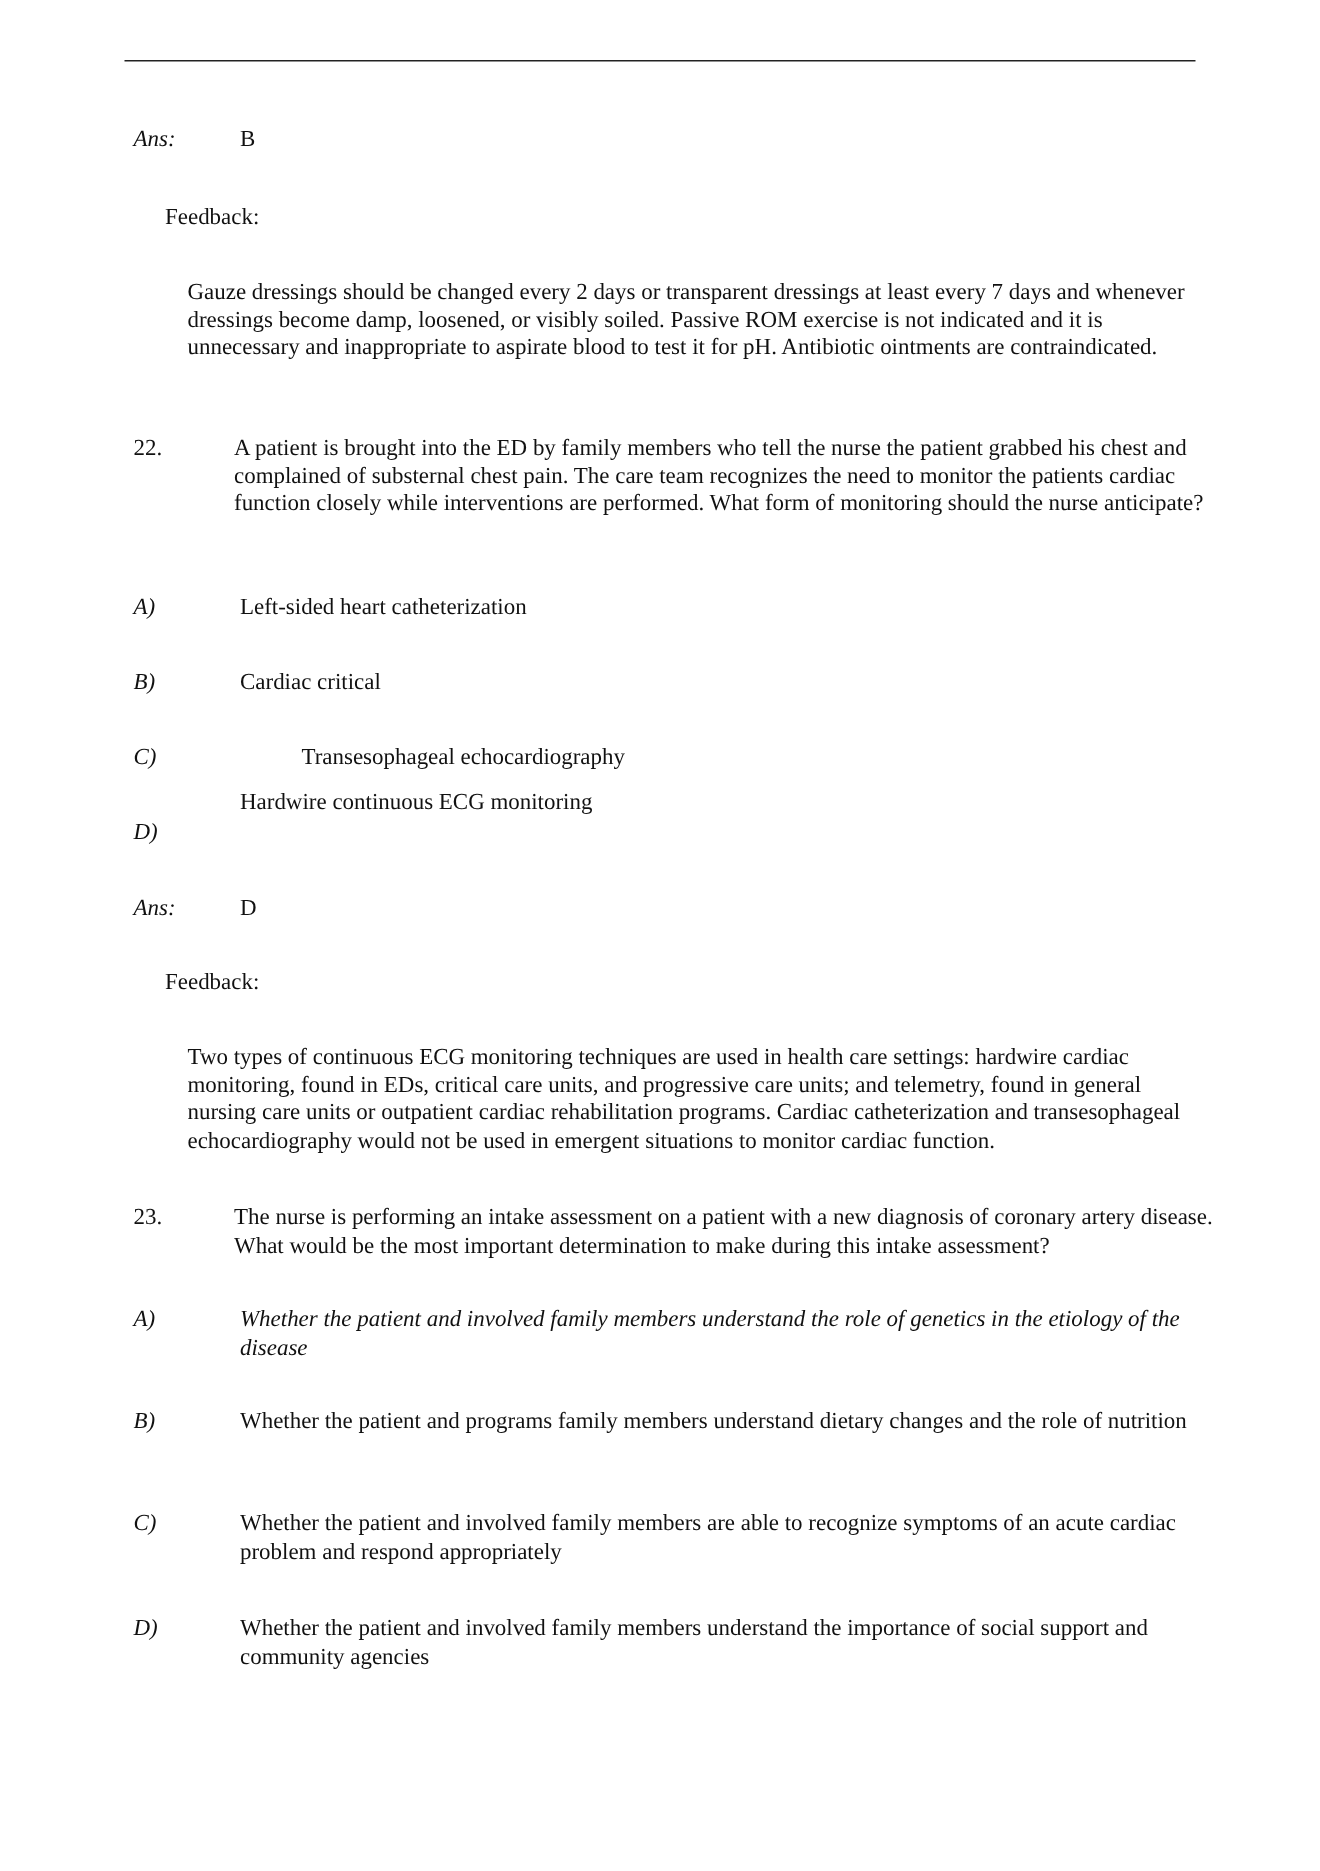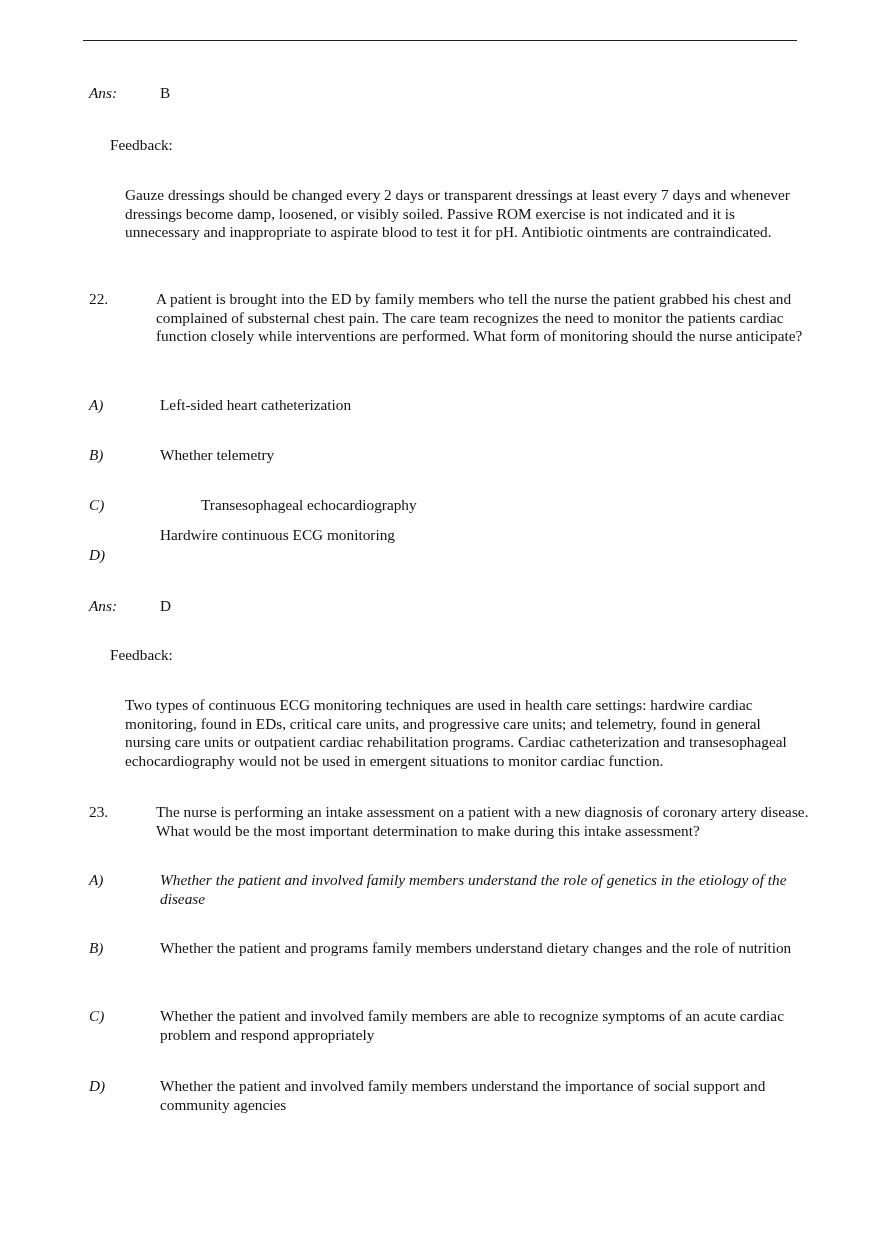--- a/index.html
+++ b/index.html
@@ -26,21 +26,21 @@
 <div class="abs" style="left:160px; top:84px;">B</div>
 <div class="fbhead" style="top:136px;">Feedback:</div>
 <div class="fbtext" style="top:186px;">Gauze dressings should be changed every 2 days or transparent dressings at least every 7 days and whenever dressings become damp, loosened, or visibly soiled. Passive ROM exercise is not indicated and it is unnecessary and inappropriate to aspirate blood to test it for pH. Antibiotic ointments are contraindicated.</div>
 
 <div class="qnum" style="top:290px;">22.</div>
 <div class="qtext" style="top:290px;">A patient is brought into the ED by family members who tell the nurse the patient grabbed his chest and complained of substernal chest pain. The care team recognizes the need to monitor the patients cardiac function closely while interventions are performed. What form of monitoring should the nurse anticipate?</div>
 
 <div class="label" style="top:396px;">A)</div>
 <div class="opttext" style="top:396px;">Left-sided heart catheterization</div>
 <div class="label" style="top:446px;">B)</div>
-<div class="opttext" style="top:446px;">Whether telemetry</div>
+<div class="opttext" style="top:446px;">Cardiac critical</div>
 <div class="label" style="top:496px;">C)</div>
 <div class="opttext" style="top:496px;margin-left:41px;">Transesophageal echocardiography</div>
 <div class="label" style="top:546px;">D)</div>
 <div class="opttext" style="top:526px;">Hardwire continuous ECG monitoring</div>
 
 <div class="label" style="top:597px;">Ans:</div>
 <div class="abs" style="left:160px; top:597px;">D</div>
 <div class="fbhead" style="top:646px;">Feedback:</div>
 <div class="fbtext" style="top:696px;">Two types of continuous ECG monitoring techniques are used in health care settings: hardwire cardiac monitoring, found in EDs, critical care units, and progressive care units; and telemetry, found in general nursing care units or outpatient cardiac rehabilitation programs. Cardiac catheterization and transesophageal echocardiography would not be used in emergent situations to monitor cardiac function.</div>
 

